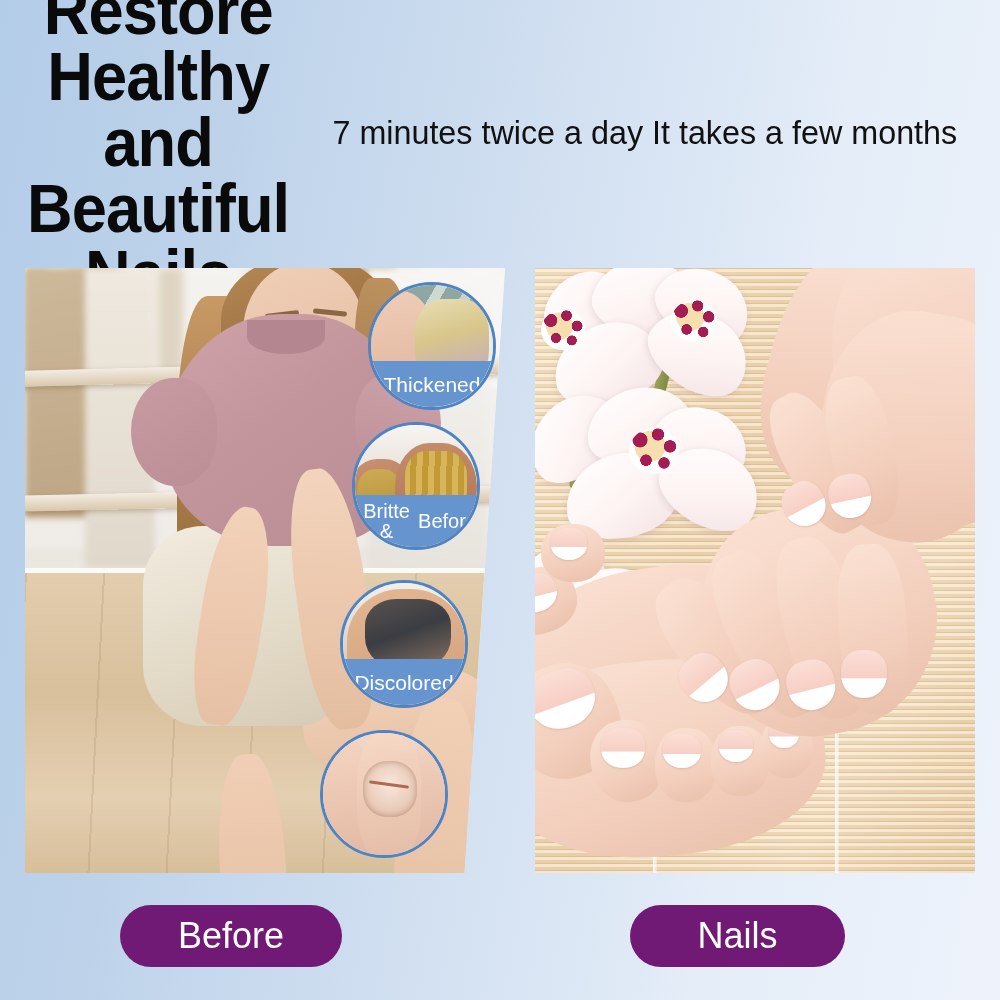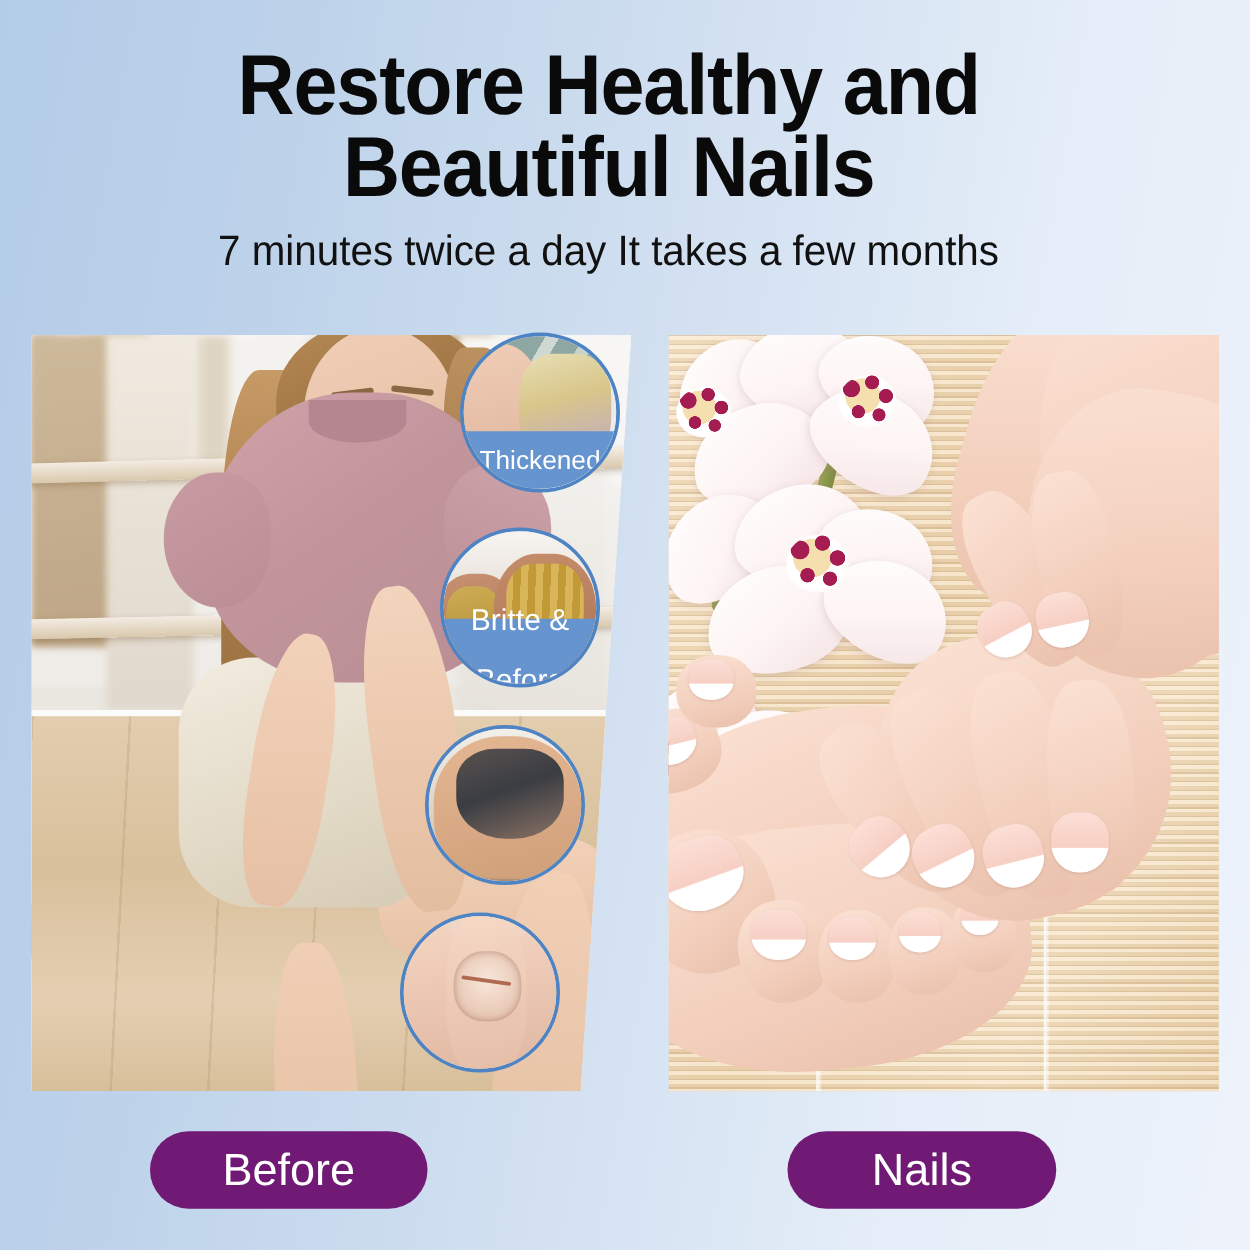--- a/index.html
+++ b/index.html
@@ -5,21 +5,21 @@
   * { margin:0; padding:0; box-sizing:border-box; }
   html,body { width:1000px; height:1000px; }
   body {
     font-family:"Liberation Sans", sans-serif;
     background:linear-gradient(100deg,#b3cce8 0%,#bed3ea 22%,#d2e0f1 50%,#e4edf8 74%,#eef3fb 100%);
     position:relative; overflow:hidden;
   }
 
   
   #header { position:absolute; left:0; top:0; width:974px; height:250px;
-            display:flex; flex-direction:column; align-items:center; }
+            display:flex; flex-direction:row; align-items:center;justify-content:center; }
   #headline { width:900px; text-align:center; color:#0a0a0a;
               font-size:68px; line-height:0.97; font-weight:bold;
               letter-spacing:-1px; transform:scaleX(0.93); transform-origin:50% 0;
               margin-top:36px; }
   #headline .l2 { display:block; }
   #subtitle { margin-top:14px; font-size:34px; color:#111; transform:scaleX(0.95);
               white-space:nowrap; }
 
   
   .panel { position:absolute; overflow:hidden; }
@@ -156,21 +156,21 @@
       background:linear-gradient(180deg,#fbdfd6,#f7cfc4 58%,#ffffff 60%,#ffffff 100%);
       box-shadow:0 1px 2px rgba(150,110,100,.25); }
 
   
   .badge { position:absolute; width:128px; height:128px; border-radius:50%;
       overflow:hidden; border:3px solid #4f84c4; background:#dfe6ec; }
   .badge .photo { position:absolute; inset:0; }
   .badge .band { position:absolute; left:0; right:0; bottom:0; height:46px;
       background:#6594ce; display:flex; align-items:center; justify-content:center;
       color:#fff; font-size:21px; line-height:1.0; text-align:center; }
-  .badge .band.two { height:52px; font-size:24px;flex-direction:column; }
+  .badge .band.two { height:52px; font-size:20px; }
 
   .bg-thick { background:
       linear-gradient(120deg,#8fa7a2 0 34%,#cfd9d4 34% 40%,#8fa7a2 40% 50%,
         #c7d2cd 50% 56%,#91a9a4 56% 68%, #e9eceb 68% 100%); }
   .bg-nail-thick { position:absolute; left:44px; top:14px; width:74px; height:92px;
       border-radius:36% 36% 44% 44%;
       background:linear-gradient(165deg,#e8dfb6,#d8c68a 40%,#c9b4ae 72%,#b8a6a8); }
   .bg-toe-thick { position:absolute; left:-6px; top:6px; width:70px; height:104px;
       border-radius:48% 48% 44% 44%; background:linear-gradient(170deg,#f0cdb7,#e0b59d); }
 
@@ -342,21 +342,21 @@
   <div class="skin" style="left:304px;top:276px;width:68px;height:170px;border-radius:40%;transform:rotate(-4deg)"></div>
   <div class="nail" style="left:306px;top:382px;width:46px;height:48px"></div>
 
   <div class="skin" style="left:286px;top:44px;width:190px;height:230px;border-radius:44% 40% 46% 50%;transform:rotate(10deg)"></div>
   <div class="skin" style="left:252px;top:120px;width:62px;height:150px;border-radius:40%;transform:rotate(-28deg)"></div>
   <div class="nail" style="left:248px;top:214px;width:42px;height:44px;transform:rotate(-28deg)"></div>
   <div class="skin" style="left:296px;top:108px;width:62px;height:150px;border-radius:40%;transform:rotate(-12deg)"></div>
   <div class="nail" style="left:294px;top:206px;width:42px;height:44px;transform:rotate(-12deg)"></div>
 </div>
 
-<div class="badge" style="left:368px;top:266px">
+<div class="badge" style="left:368px;top:282px">
   <div class="photo bg-thick">
     <div class="bg-toe-thick"></div>
     <div class="bg-nail-thick"></div>
   </div>
   <div class="band">Thickened</div>
 </div>
 
 <div class="badge" style="left:352px;top:422px">
   <div class="photo bg-britte">
     <div class="bg-toe-b1"></div>
@@ -369,20 +369,21 @@
       <br>
     <span>Before</span>
   </div>
 </div>
 
 <div class="badge" style="left:340px;top:580px">
   <div class="photo bg-disc">
     <div class="bg-toe-d"></div>
     <div class="bg-nail-d"></div>
   </div>
+  <div class="band">Discolored</div>
 </div>
 
 <div class="badge" style="left:320px;top:730px">
   <div class="photo bg-shrink">
     <div class="bg-f1"></div>
     <div class="bg-f3"></div>
     <div class="bg-f2"></div>
     <div class="bg-nail-s"></div>
     <div class="bg-crack"></div>
   </div>

